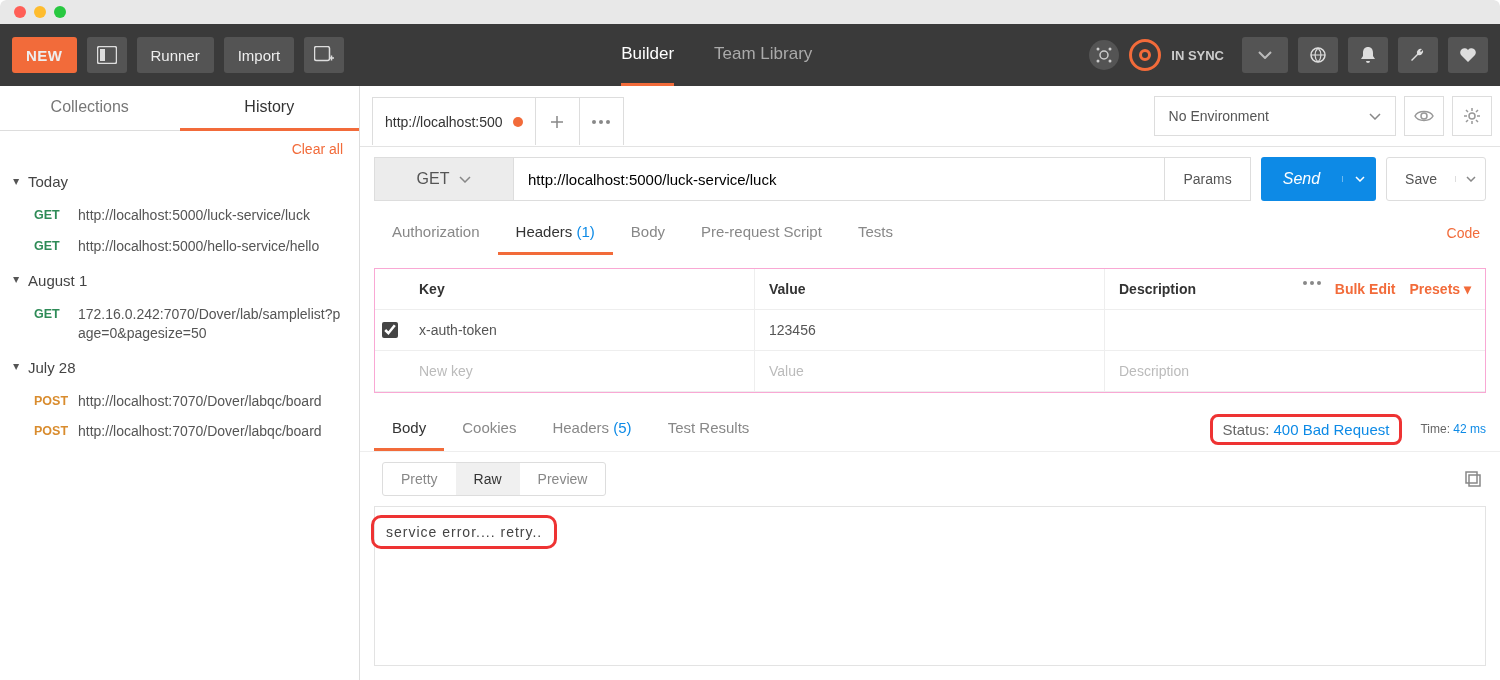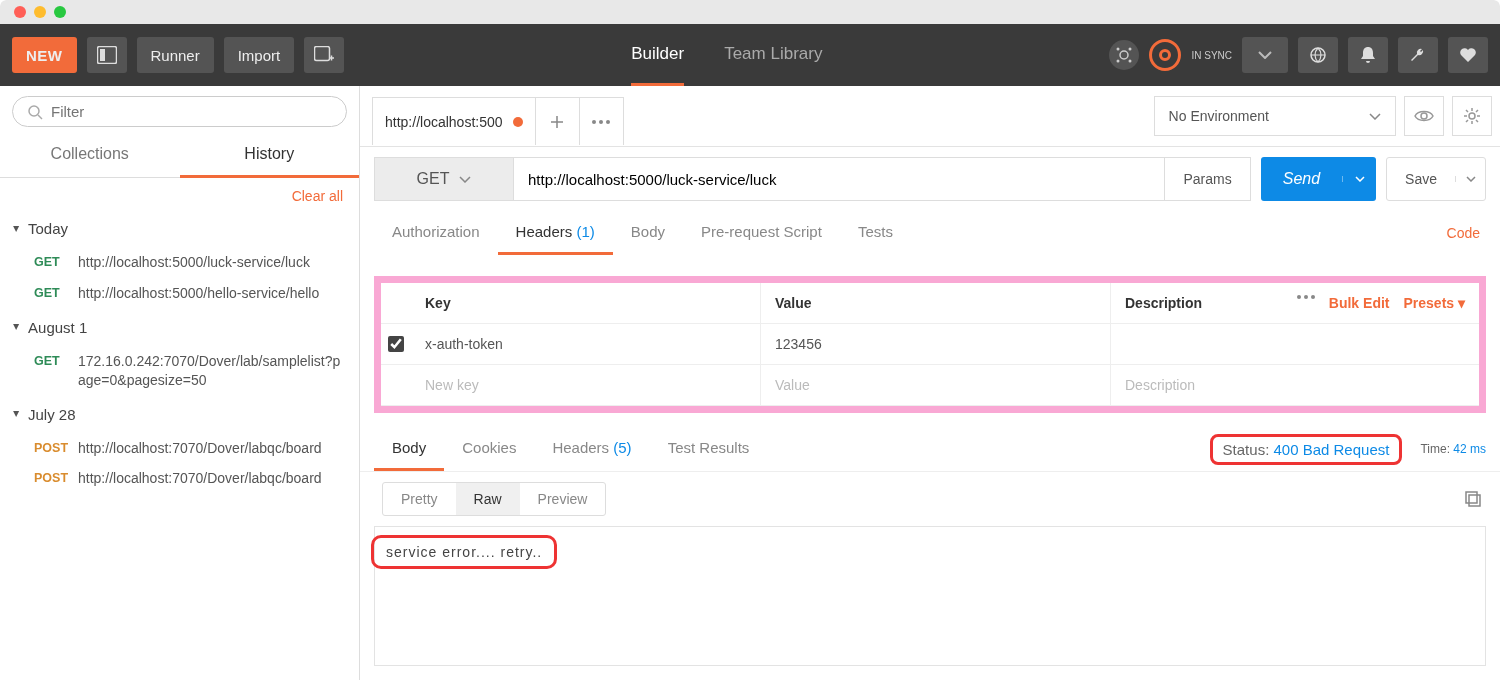--- a/index.html
+++ b/index.html
@@ -15,21 +15,21 @@
   .btn { display: inline-flex; align-items: center; justify-content: center; cursor: pointer; user-select: none; }
   .hbtn { height: 36px; background: #545454; color: #eee; border-radius: 3px; padding: 0 14px; font-size: 15px; }
   .hbtn.new { background: #f26b3a; font-weight: 600; letter-spacing: .5px; }
   .hbtn.sq { width: 40px; padding: 0; }
   .header-center { flex: 1; display: flex; justify-content: center; gap: 40px; height: 100%; align-items: stretch; }
   .header-tab { display: flex; align-items: center; color: #aaa; font-size: 17px; cursor: pointer; border-bottom: 3px solid transparent; }
   .header-tab.active { color: #fff; border-bottom-color: #f26b3a; }
   .header-right { display: flex; align-items: center; gap: 10px; }
   .sync-icon { width: 32px; height: 32px; border-radius: 50%; border: 3px solid #f26b3a; display: inline-flex; align-items: center; justify-content: center; }
   .sync-icon .inner { width: 12px; height: 12px; border: 3px solid #f26b3a; border-radius: 50%; }
-  .sync-text { color: #ccc; font-size: 10px; margin-right: 0; }
+  .sync-text { color: #ccc; font-size: 13px; margin-right: 8px; font-weight: bold; }
   .circ { width: 30px; height:30px; border-radius:50%; background:#545454; display:inline-flex; align-items:center; justify-content:center;}
   
   .main { flex: 1; display: flex; min-height: 0; }
   .sidebar { width: 360px; border-right: 1px solid #ddd; display: flex; flex-direction: column; }
   .filter-wrap { padding: 10px 12px 6px; }
   .filter { display: flex; align-items: center; border: 1px solid #ccc; border-radius: 18px; padding: 6px 14px; color: #888; }
   .filter svg { margin-right: 8px; }
   .filter input { border: none; outline: none; font-size: 15px; flex:1; }
   .side-tabs { display: flex; }
   .side-tab { flex: 1; text-align: center; padding: 12px 0; cursor: pointer; color: #777; font-size: 16px; border-bottom: 1px solid #ddd; }
@@ -66,21 +66,21 @@
   .save-btn .lbl { padding:0 18px; line-height:42px; }
   .save-btn .caret { border-left:1px solid #ddd; width:30px; display:flex; align-items:center; justify-content:center;}
   
   .req-subtabs { display:flex; align-items:center; padding: 0 14px; border-bottom:1px solid transparent; }
   .rtab { padding: 12px 18px; color:#888; cursor:pointer; border-bottom:3px solid transparent; font-size:15px;}
   .rtab.active { color:#333; border-bottom-color:#f26b3a; }
   .rtab .count { color:#0d8ae6; }
   .req-subtabs .sp { flex:1; }
   .code-link { color:#f26b3a; cursor:pointer; padding-right:6px;}
   
-  .htable { margin: 20px 14px 0; border:7px solid #f9a8d4; }
+  .htable { margin: 12px 14px 0; border:1px solid #f9a8d4; }
   .hrow { display:flex; border-bottom:1px solid #eee; }
   .hcell { padding:12px 14px; color:#555; }
   .hcell.key { width:350px; border-right:1px solid #eee; }
   .hcell.val { width:350px; border-right:1px solid #eee; }
   .hcell.desc { flex:1; display:flex; }
   .hhead .hcell { font-weight:600; color:#333; }
   .hhead .desc { gap:14px; }
   .desc-label { flex:1; }
   .orange { color:#f26b3a; cursor:pointer; }
   .chk { width:30px; display:flex; align-items:center; justify-content:center; }
@@ -177,29 +177,20 @@
       <svg width="18" height="16" viewBox="0 0 18 16">
           <path d="M9 15 L2 8 A4 4 0 0 1 9 3 A4 4 0 0 1 16 8 Z" fill="#ddd"></path>
         </svg>
     </div>
   </div>
 </div>
 
 <div class="main">
 
   <div class="sidebar">
-    <div class="filter-wrap">
-      <div class="filter">
-        <svg width="16" height="16" viewBox="0 0 16 16">
-            <circle cx="7" cy="7" r="5" fill="none" stroke="#aaa" stroke-width="1.5"></circle>
-            <path d="M11 11 L15 15" stroke="#aaa" stroke-width="1.5"></path>
-          </svg>
-        <input placeholder="Filter" style="">
-      </div>
-    </div>
     <div class="side-tabs">
       <div class="side-tab">Collections</div>
       <div class="side-tab active">History</div>
     </div>
     <div class="clear-all">Clear all</div>
     <div class="history-list">
       <div class="group-head">Today</div>
       <div class="hist-item">
         <span class="method m-get">GET</span>
         <span class="url">http://localhost:5000/luck-service/luck</span>

